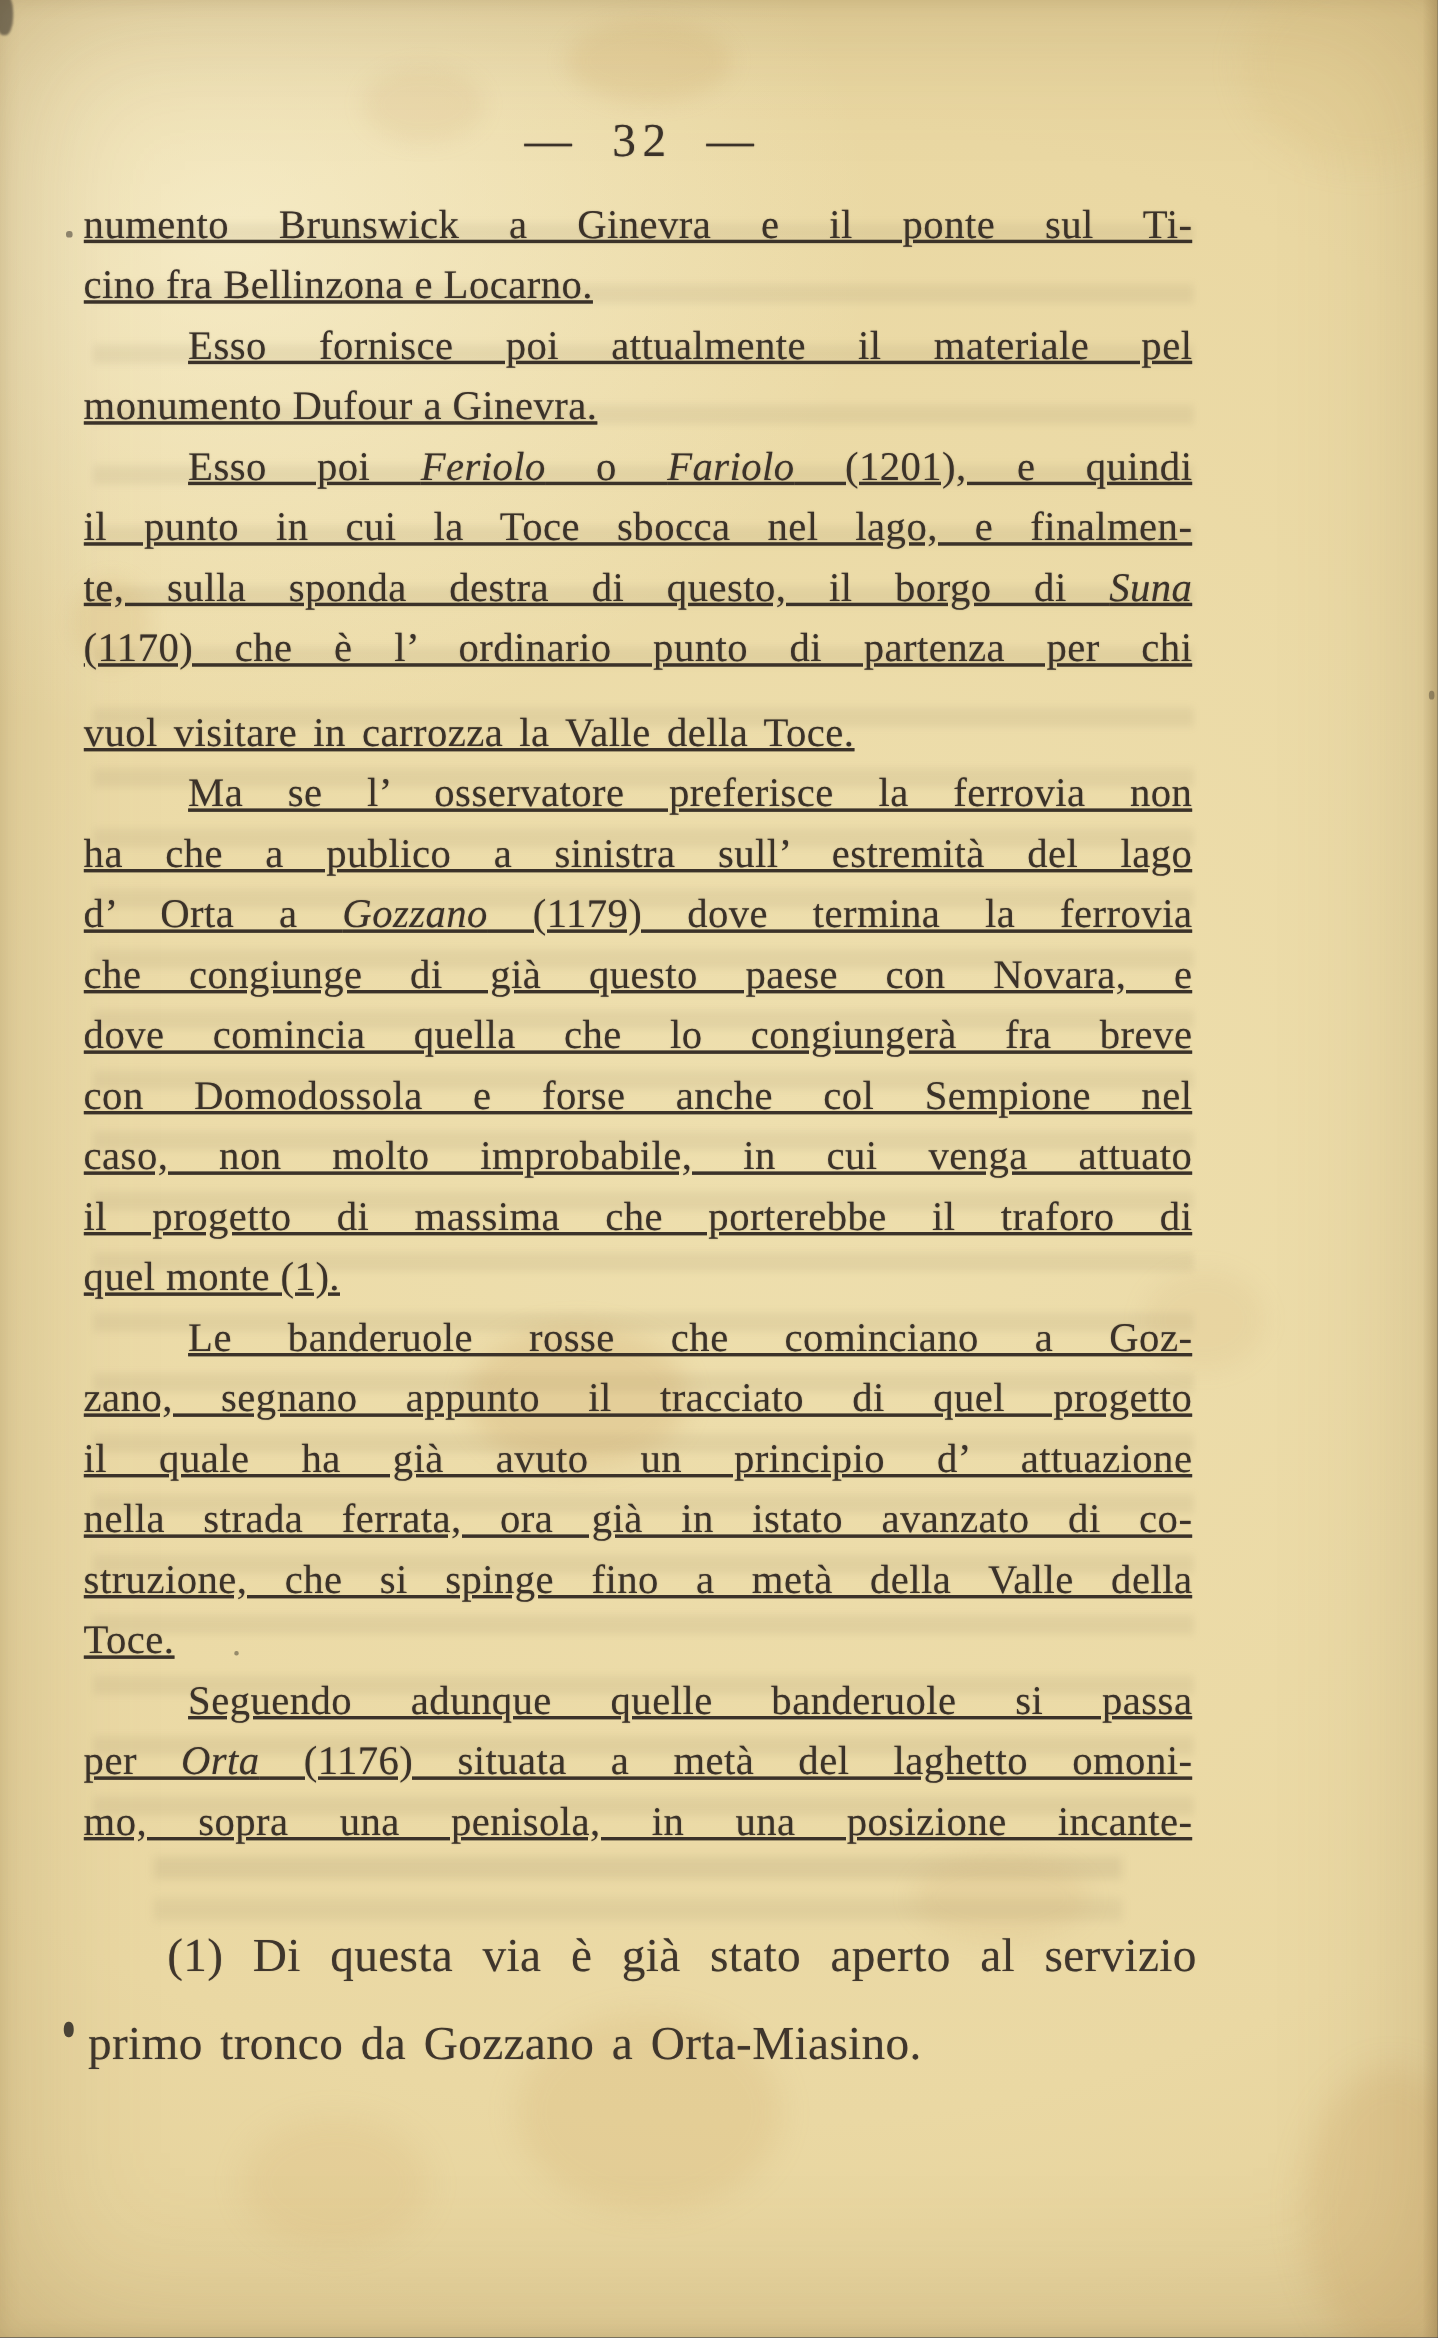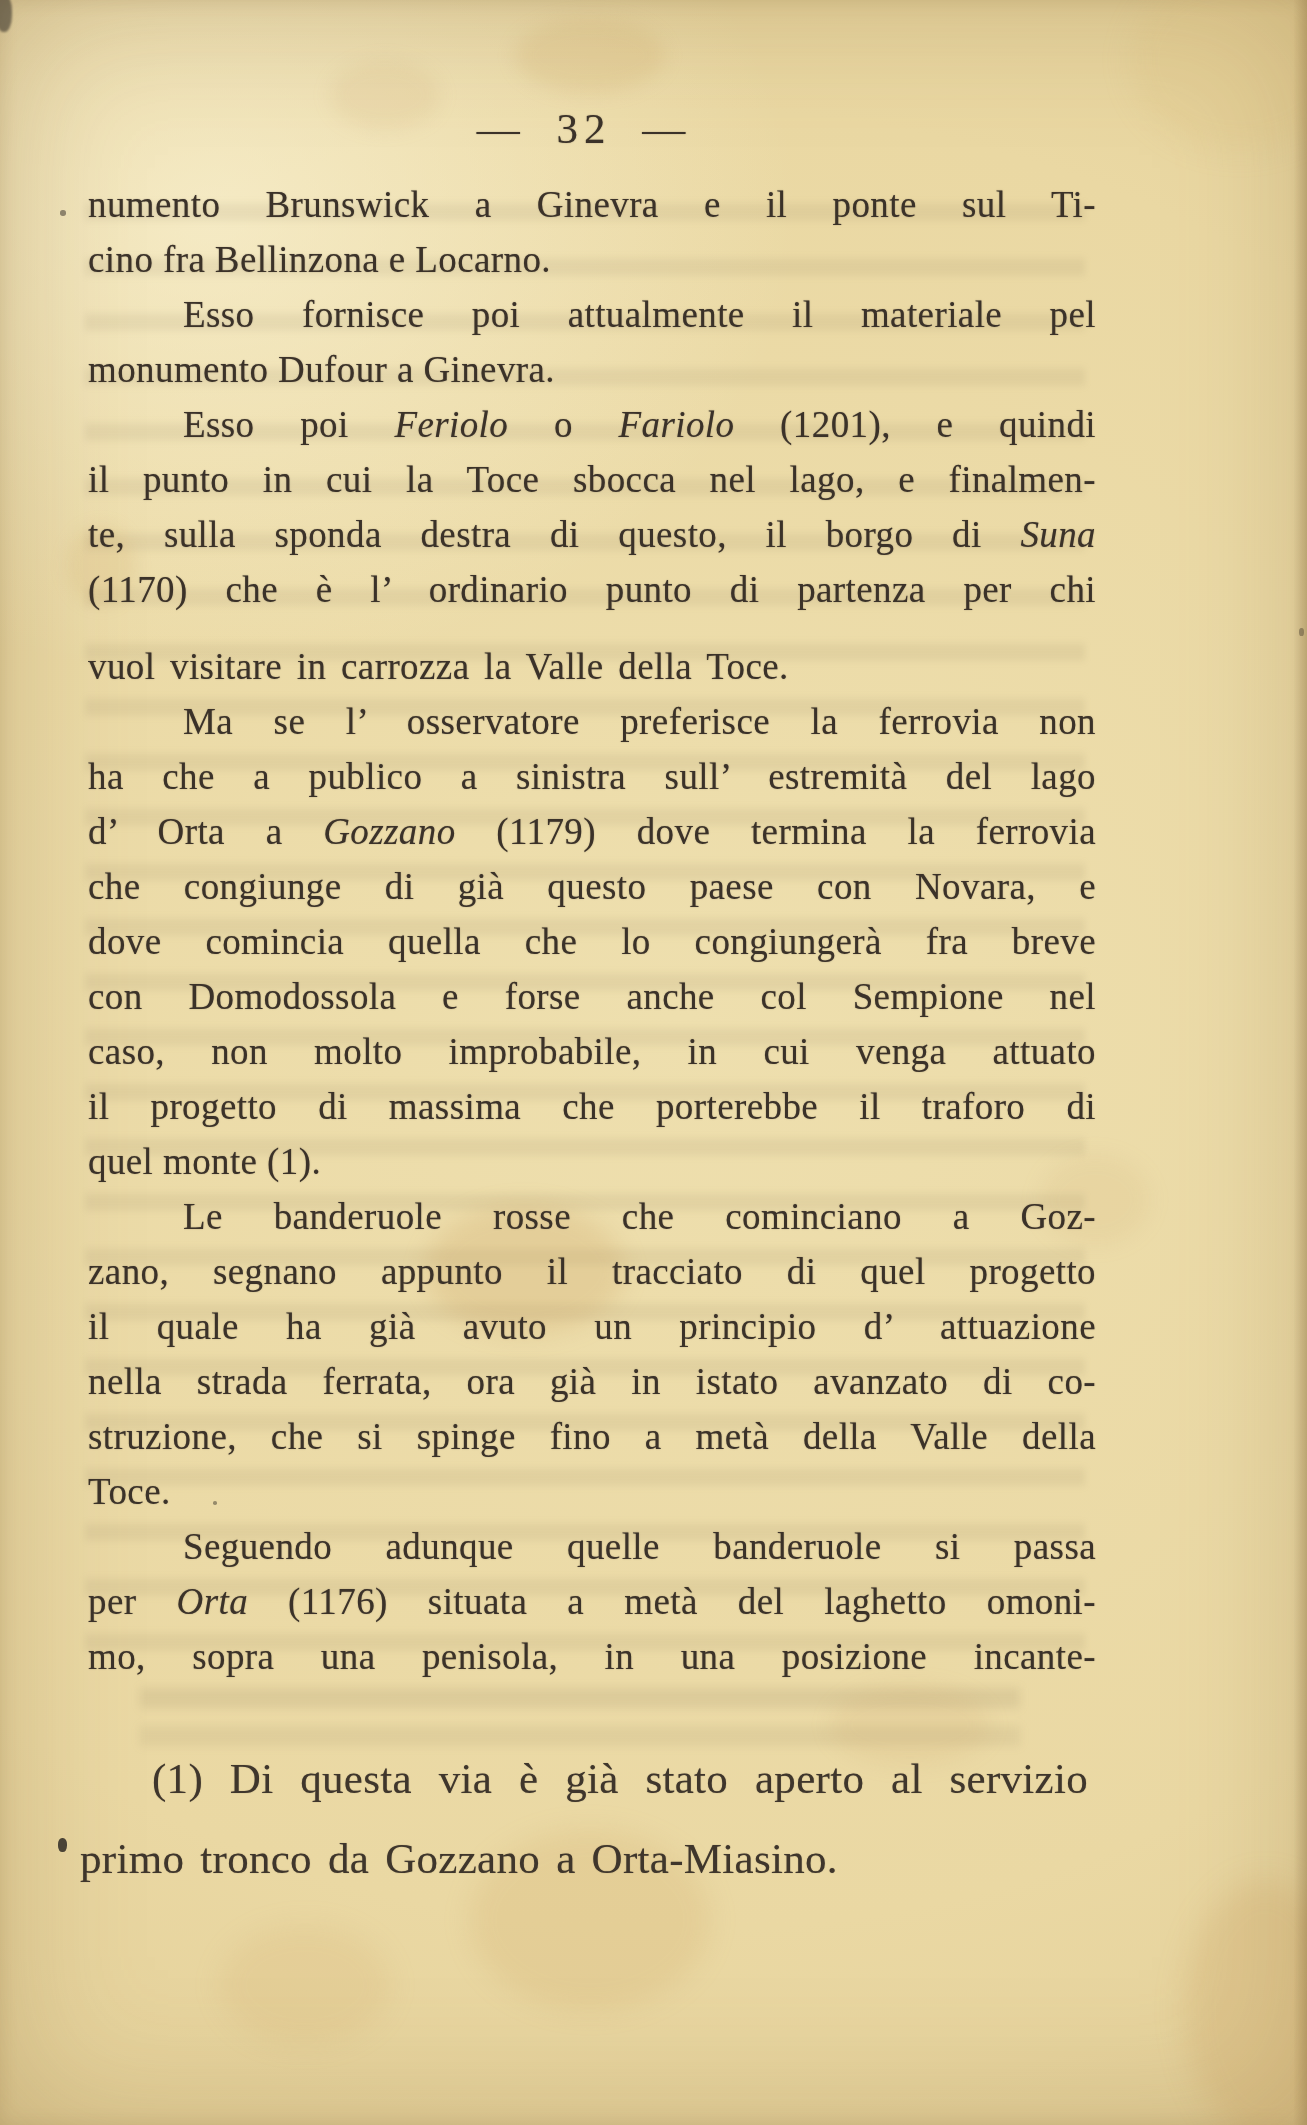--- a/index.html
+++ b/index.html
@@ -10,23 +10,24 @@
       radial-gradient(ellipse 950px 750px at 16% 10%, rgba(252,246,218,0.60), rgba(252,246,218,0) 62%),
       radial-gradient(ellipse 1500px 1300px at 52% 48%, #eedfae 0%, #ead8a3 70%, #e3cf98 100%);
     box-shadow:inset 0 0 140px rgba(124,94,44,0.28), inset 0 0 18px rgba(124,94,44,0.18);
   }
   .pagenum{
     position:absolute;left:80px;top:104px;width:1008px;height:50px;line-height:50px;
     text-align:center;font-size:43px;letter-spacing:6px;word-spacing:14px;
     color:#3b3229;text-shadow:0 0 1.2px rgba(59,50,41,0.55);
   }
   .bodytext{
-    position:absolute;left:88px;top:177px;width:1008px;
+    position:absolute;left:76px;top:177px;width:1008px;
     font-size:37px;color:#3b3229;letter-spacing:0.4px;
     text-shadow:0 0 1.2px rgba(59,50,41,0.5);
+    text-decoration:underline;
   }
   .foottext{
     position:absolute;left:80px;top:1750px;width:1008px;
     font-size:43px;color:#3f362c;letter-spacing:0.3px;
     text-shadow:0 0 1px rgba(59,50,41,0.45);
   }
   .bline{height:55px;line-height:55px;}
   .fline{height:58px;line-height:58px;}
   .tl{text-align:center;text-align-last:left;overflow:hidden;white-space:nowrap;}
   .tl.loose{word-spacing:5px;margin-top:22px;}

